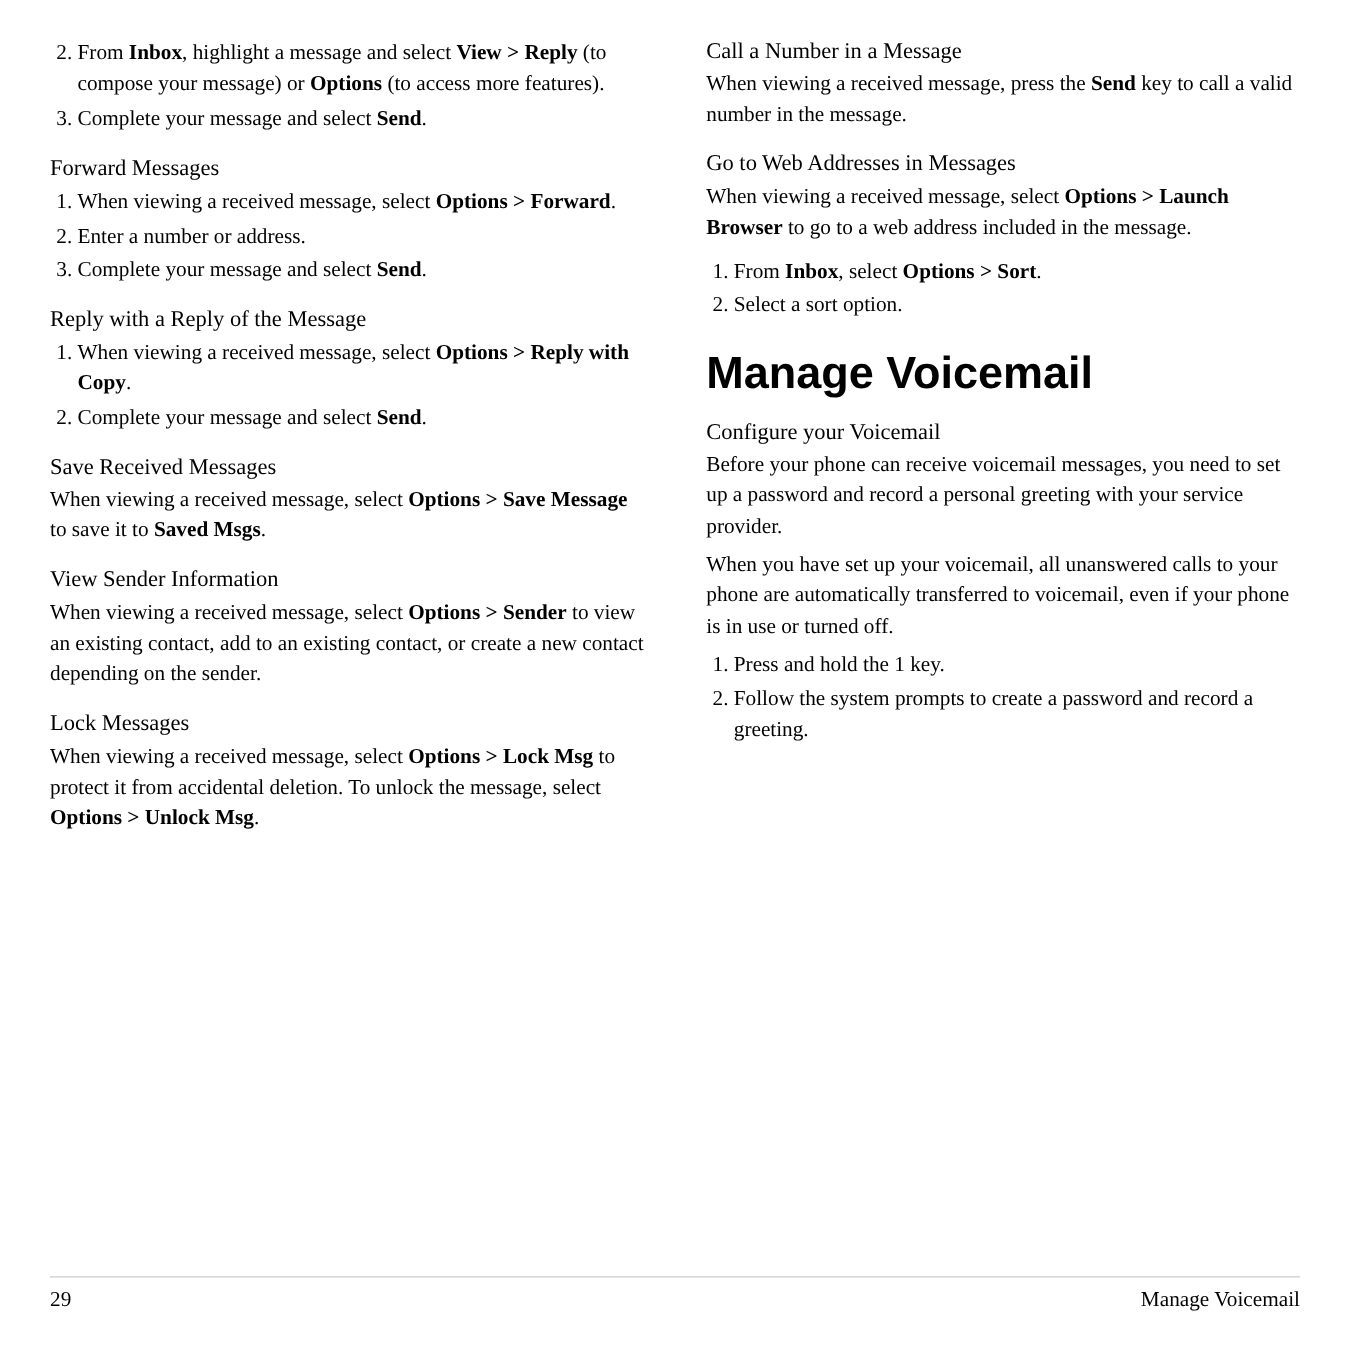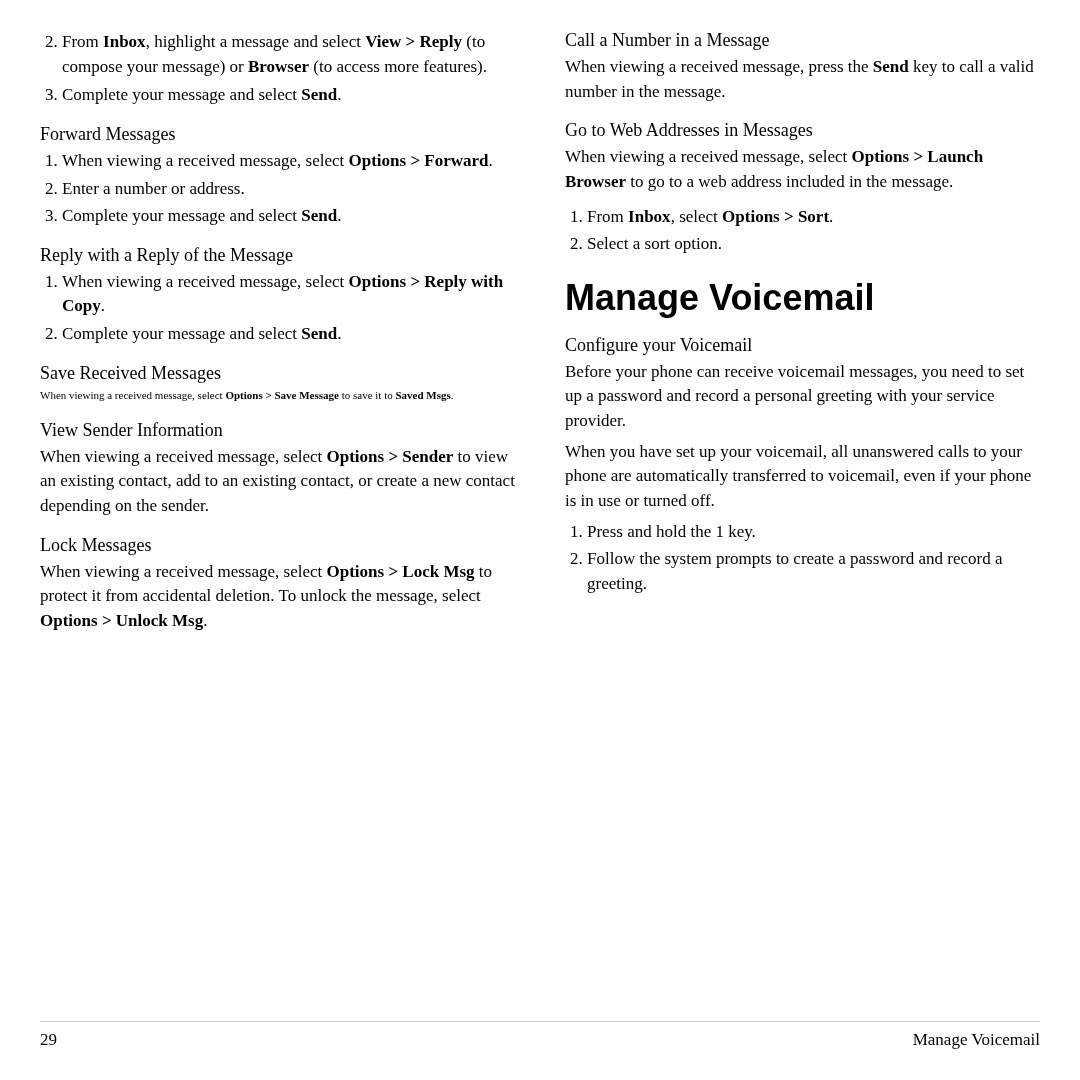--- a/index.html
+++ b/index.html
@@ -84,21 +84,21 @@
 </head>
 <body>
 
 <div class="page">
   <div class="content-area">
 
     <div class="left-col">
 
       <ol start="2" style="margin-left:22px; margin-bottom:10px;">
         <li style="margin-bottom:4px;">
-          From <span class="bold">Inbox</span>, highlight a message and select <span class="bold">View &gt; Reply</span> (to compose your message) or <span class="bold">Browser</span> (to access more features).
+          From <span class="bold">Inbox</span>, highlight a message and select <span class="bold">View &gt; Reply</span> (to compose your message) or <span class="bold">Options</span> (to access more features).
         </li>
         <li>
           Complete your message and select <span class="bold">Send</span>.
         </li>
       </ol>
 
       <div class="section-title">Forward Messages</div>
       <ol style="margin-left:22px; margin-bottom:8px;">
         <li style="margin-bottom:3px;">
           When viewing a received message, select <span class="bold">Options &gt; Forward</span>.
@@ -115,21 +115,21 @@
       <ol style="margin-left:22px; margin-bottom:8px;">
         <li style="margin-bottom:3px;">
           When viewing a received message, select <span class="bold">Options &gt; Reply with Copy</span>.<br>
         </li>
         <li>
           Complete your message and select <span class="bold">Send</span>.
         </li>
       </ol>
 
       <div class="section-title">Save Received Messages</div>
-      <p style="margin-bottom:8px; font-size:11px; line-height:1.45;">
+      <p style="margin-bottom:8px; font-size:17px; line-height:1.45;">
         When viewing a received message, select <span class="bold">Options &gt; Save Message</span> to save it to <span class="bold">Saved Msgs</span>.
       </p>
 
       <div class="section-title">View Sender Information</div>
       <p style="margin-bottom:8px; font-size:17px; line-height:1.45;">
         When viewing a received message, select <span class="bold">Options &gt; Sender</span> to view an existing contact, add to an existing contact, or create a new contact depending on the sender.
       </p>
 
       <div class="section-title">Lock Messages</div>
       <p style="font-size:17px; line-height:1.45;">

